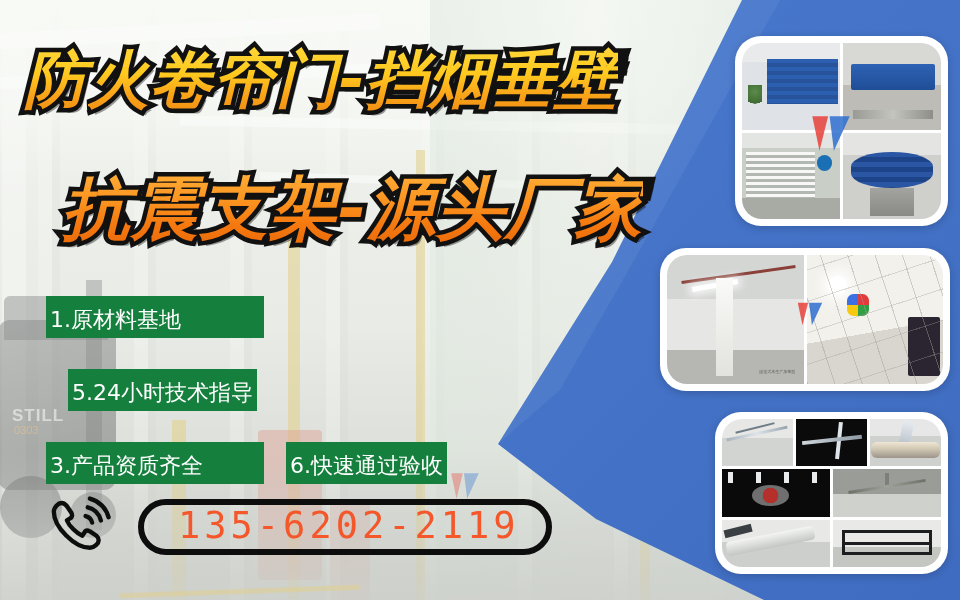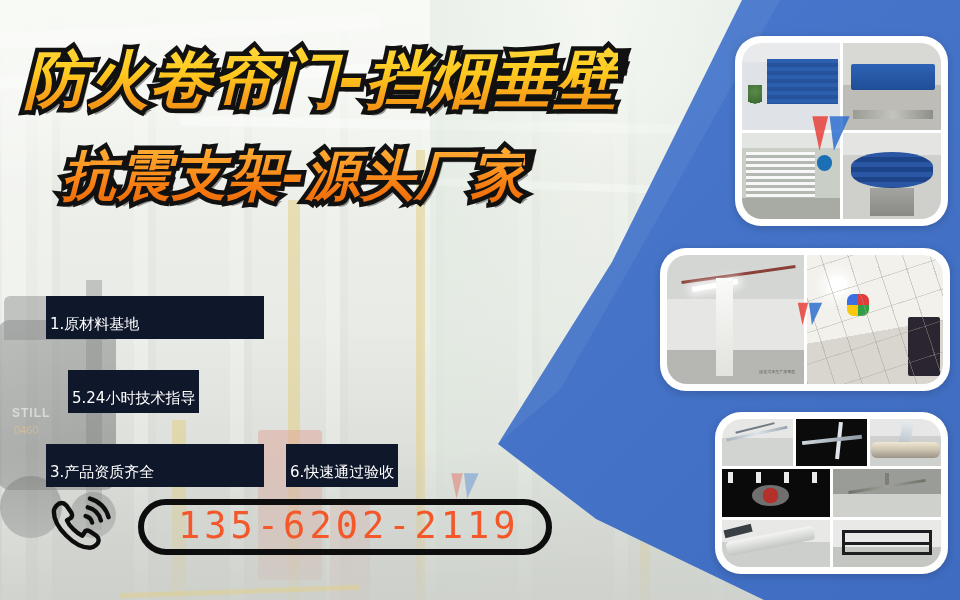--- a/index.html
+++ b/index.html
@@ -58,21 +58,21 @@
   .bg-fork{position:absolute;left:-10px;top:300px;width:150px;height:300px;}
   .fk-body{position:absolute;left:8px;top:20px;width:118px;height:170px;border-radius:12px;
     background:linear-gradient(160deg,rgba(72,74,76,.55),rgba(40,42,44,.62));}
   .fk-cab{position:absolute;left:14px;top:-4px;width:104px;height:44px;
     background:rgba(55,58,60,.45);border-radius:6px 6px 0 0;}
   .fk-mast{position:absolute;left:96px;top:-20px;width:16px;height:250px;background:rgba(60,62,64,.42);}
   .fk-w1{position:absolute;left:10px;top:176px;width:62px;height:62px;border-radius:50%;
     background:rgba(30,32,34,.6);}
   .fk-w2{position:absolute;left:80px;top:192px;width:46px;height:46px;border-radius:50%;
     background:rgba(30,32,34,.5);}
-  .fk-txt{position:absolute;left:22px;top:106px;font-size:12px;font-weight:bold;letter-spacing:1px;
+  .fk-txt{position:absolute;left:22px;top:106px;font-size:17px;font-weight:bold;letter-spacing:1px;
     color:rgba(245,245,245,.6);font-family:"Liberation Sans",sans-serif;}
   .fk-txt2{position:absolute;left:24px;top:124px;font-size:11px;color:rgba(235,160,60,.55);
     font-family:"Liberation Sans",sans-serif;}
   
   .bg-floor{position:absolute;left:0;bottom:0;width:760px;height:150px;
     background:linear-gradient(180deg,rgba(190,193,188,0),rgba(176,179,174,.85));}
   .bg-floorline{position:absolute;left:120px;bottom:6px;width:240px;height:5px;
     background:rgba(212,178,60,.5);transform:rotate(-2deg);}
   
   .bg-veil{position:absolute;inset:0;background:rgba(245,247,243,.42);}
@@ -102,35 +102,35 @@
     background:linear-gradient(180deg,#ffd83a 0%,#ffc91f 42%,#f9a319 72%,#ef8c12 100%);
     -webkit-background-clip:text;background-clip:text;color:transparent;
     position:relative;z-index:2;
   }
   .headline .stroke{
     position:absolute;left:0;top:0;z-index:1;color:#111;
     -webkit-text-stroke:9px #111;
     text-shadow:4px 5px 0 rgba(0,0,0,.38);
   }
   .headline-1{left:24px;top:38px;font-size:62px;}
-  .headline-2{left:62px;top:140px;font-size:54px;}
+  .headline-2{left:62px;top:164px;font-size:68px;}
   .headline-2 .fill{
     background:linear-gradient(180deg,#ffb13a 0%,#fb9420 40%,#f4780f 72%,#ea6a0a 100%);
     -webkit-background-clip:text;background-clip:text;color:transparent;
   }
 
   
   .features{position:absolute;left:46px;top:296px;width:500px;}
   .feat-row{display:flex;margin-bottom:31px;}
   .feat{
-    background:#0f172a;
+    background:#15803d;
     color:#ffffff;
-    font-size:15px;
+    font-size:22px;
     line-height:1;
-    padding:21px 4px 7px 4px;
+    padding:13px 4px 7px 4px;
     font-family:"DejaVu Sans","Liberation Sans",sans-serif;
     white-space:nowrap;
     letter-spacing:0px;
   }
   .feat.col-a{width:218px;}
   .feat.col-b{margin-left:22px;}
 
   
   .phone-block{position:absolute;left:44px;top:492px;display:flex;align-items:center;}
   .phone-icon{width:70px;height:70px;flex:none;}
@@ -300,21 +300,21 @@
     <div class="bg-red r1"></div>
     <div class="bg-red r2"></div>
 
     <div class="bg-fork">
       <div class="fk-mast"></div>
       <div class="fk-cab"></div>
       <div class="fk-body"></div>
       <div class="fk-w1"></div>
       <div class="fk-w2"></div>
       <div class="fk-txt">STILL</div>
-      <div class="fk-txt2">0460</div>
+      <div class="fk-txt2">0303</div>
     </div>
 
     <div class="bg-floor"></div>
     <div class="bg-floorline"></div>
     <div class="bg-veil"></div>
   </div>
 
   <div class="blue-shape"></div>
   <div class="blue-shape-2"></div>
 

